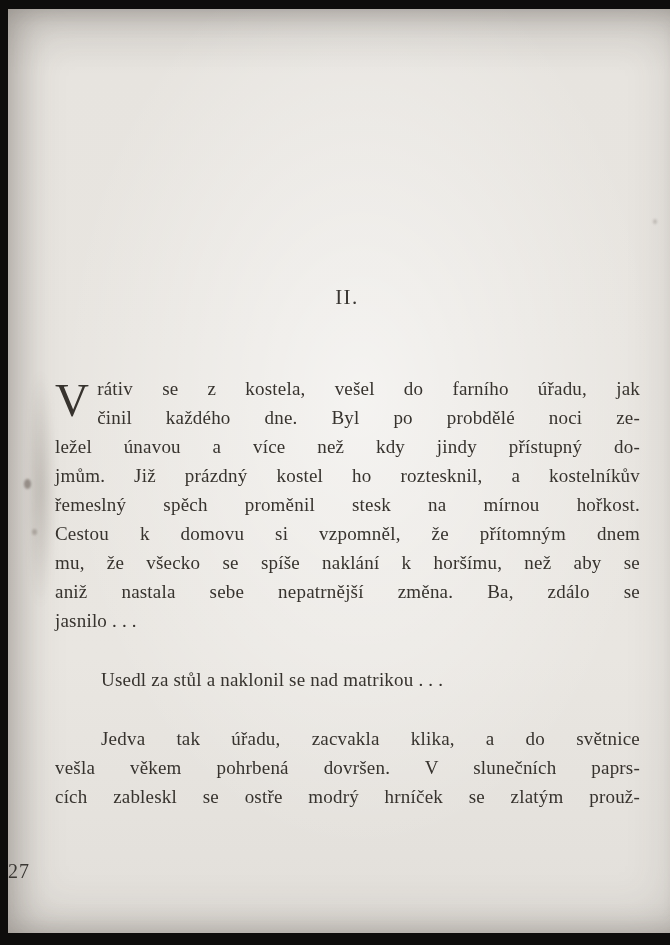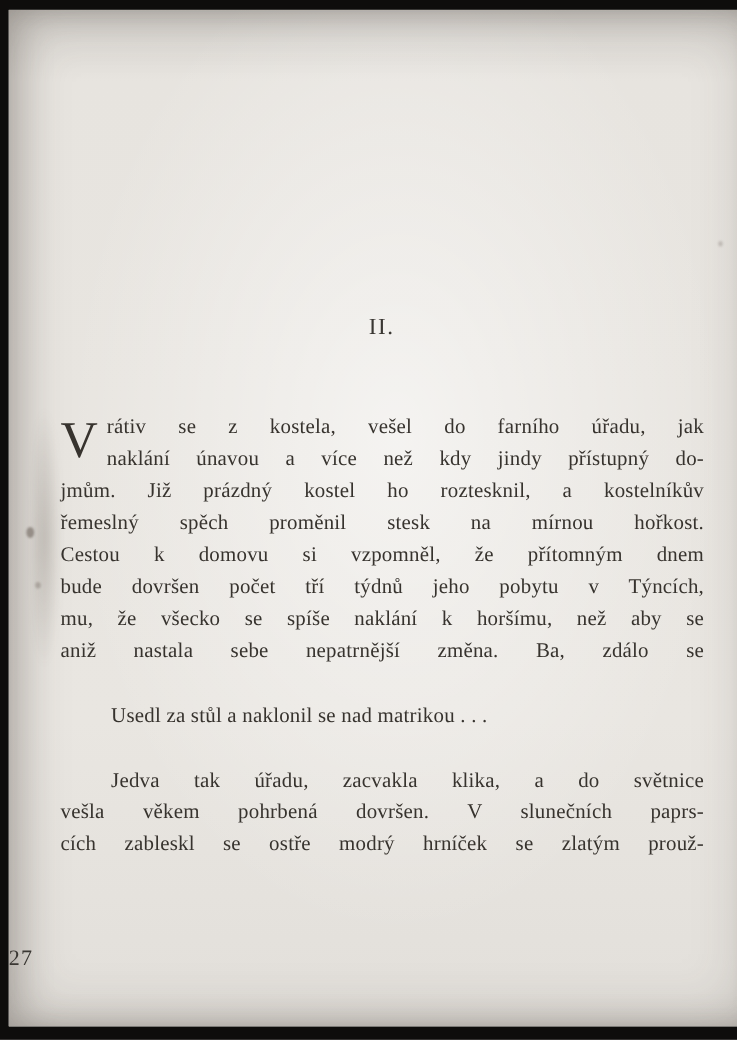--- a/index.html
+++ b/index.html
@@ -122,27 +122,28 @@
     <div class="speck s2"></div>
     <div class="speck s3"></div>
 
     <div class="heading">II.</div>
 
     <div class="text-block">
 
       <div class="para para1">
         <span class="dropcap">V</span>
         <div class="line j">rátiv se z kostela, vešel do farního úřadu, jak</div>
-        <div class="line j">naklání únavou a více než kdy jindy přístupný do-</div>
+        <div class="line j">činil každého dne. Byl po probdělé noci ze-</div>
+        <div class="line j">ležel únavou a více než kdy jindy přístupný do-</div>
         <div class="line j">jmům. Již prázdný kostel ho roztesknil, a kostelníkův</div>
         <div class="line j">řemeslný spěch proměnil stesk na mírnou hořkost.</div>
         <div class="line j">Cestou k domovu si vzpomněl, že přítomným dnem</div>
-        <div class="line j">bude dovršen počet tří týdnů jeho pobytu v Týncích,</div>
         <div class="line j">mu, že všecko se spíše naklání k horšímu, než aby se</div>
         <div class="line j">aniž nastala sebe nepatrnější změna. Ba, zdálo se</div>
+        <div class="line">jasnilo . . .</div>
       </div>
 
       <div class="para">
         <div class="line indent">Usedl za stůl a naklonil se nad matrikou . . .</div>
       </div>
 
       <div class="para">
         <div class="line j indent">Jedva tak úřadu, zacvakla klika, a do světnice</div>
         <div class="line j">vešla věkem pohrbená dovršen. V slunečních paprs-</div>
         <div class="line j">cích zableskl se ostře modrý hrníček se zlatým prouž-</div>

